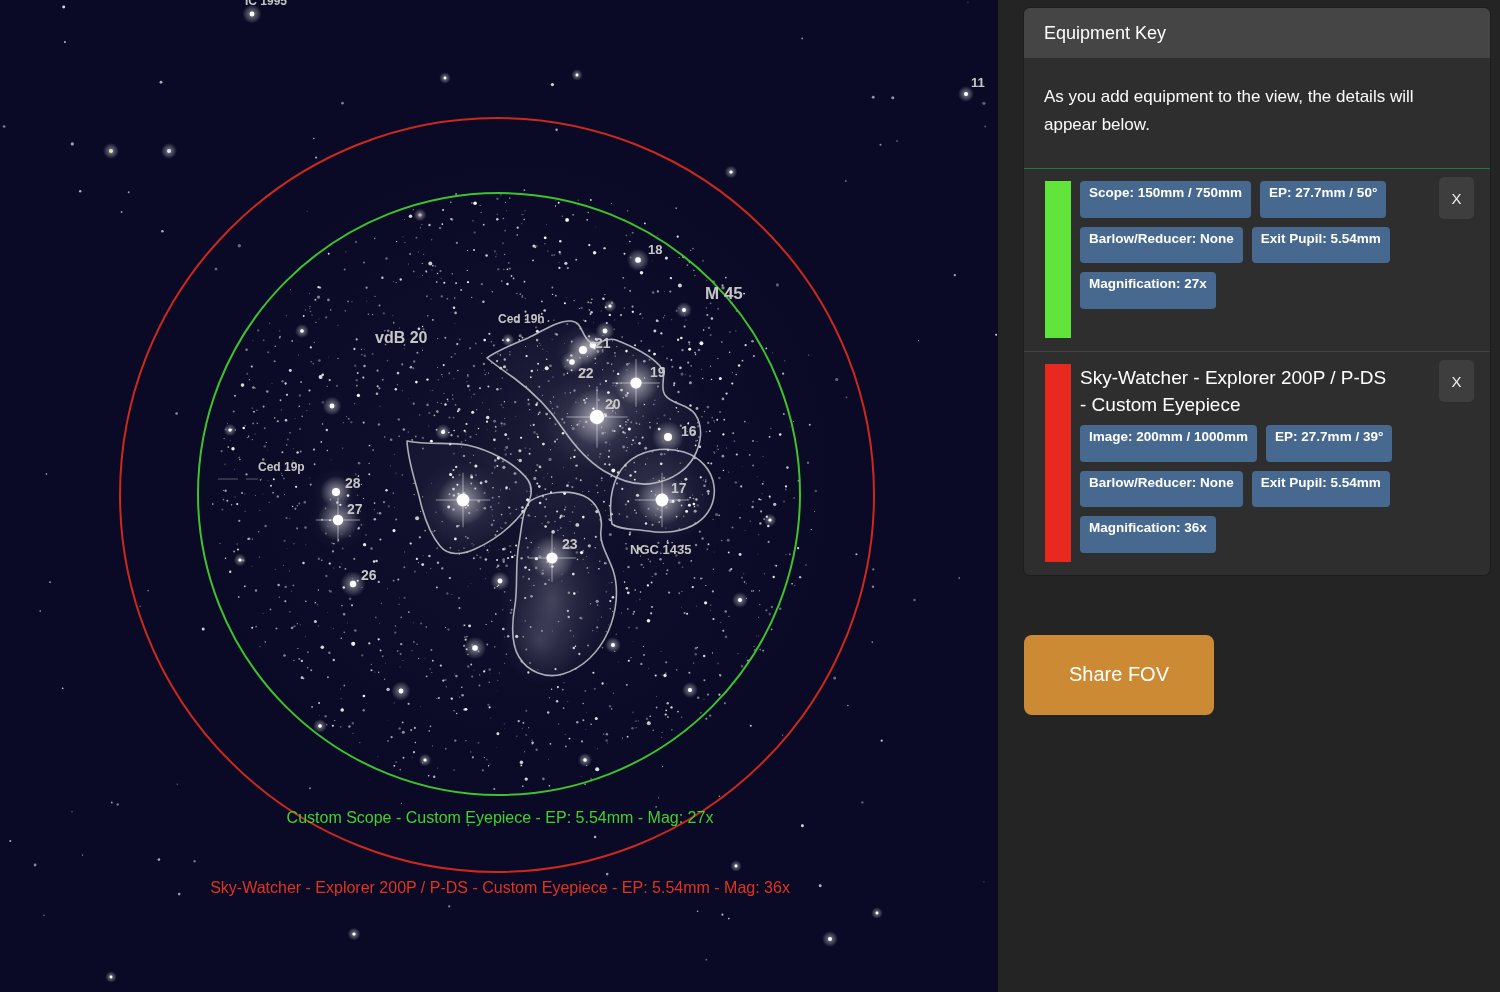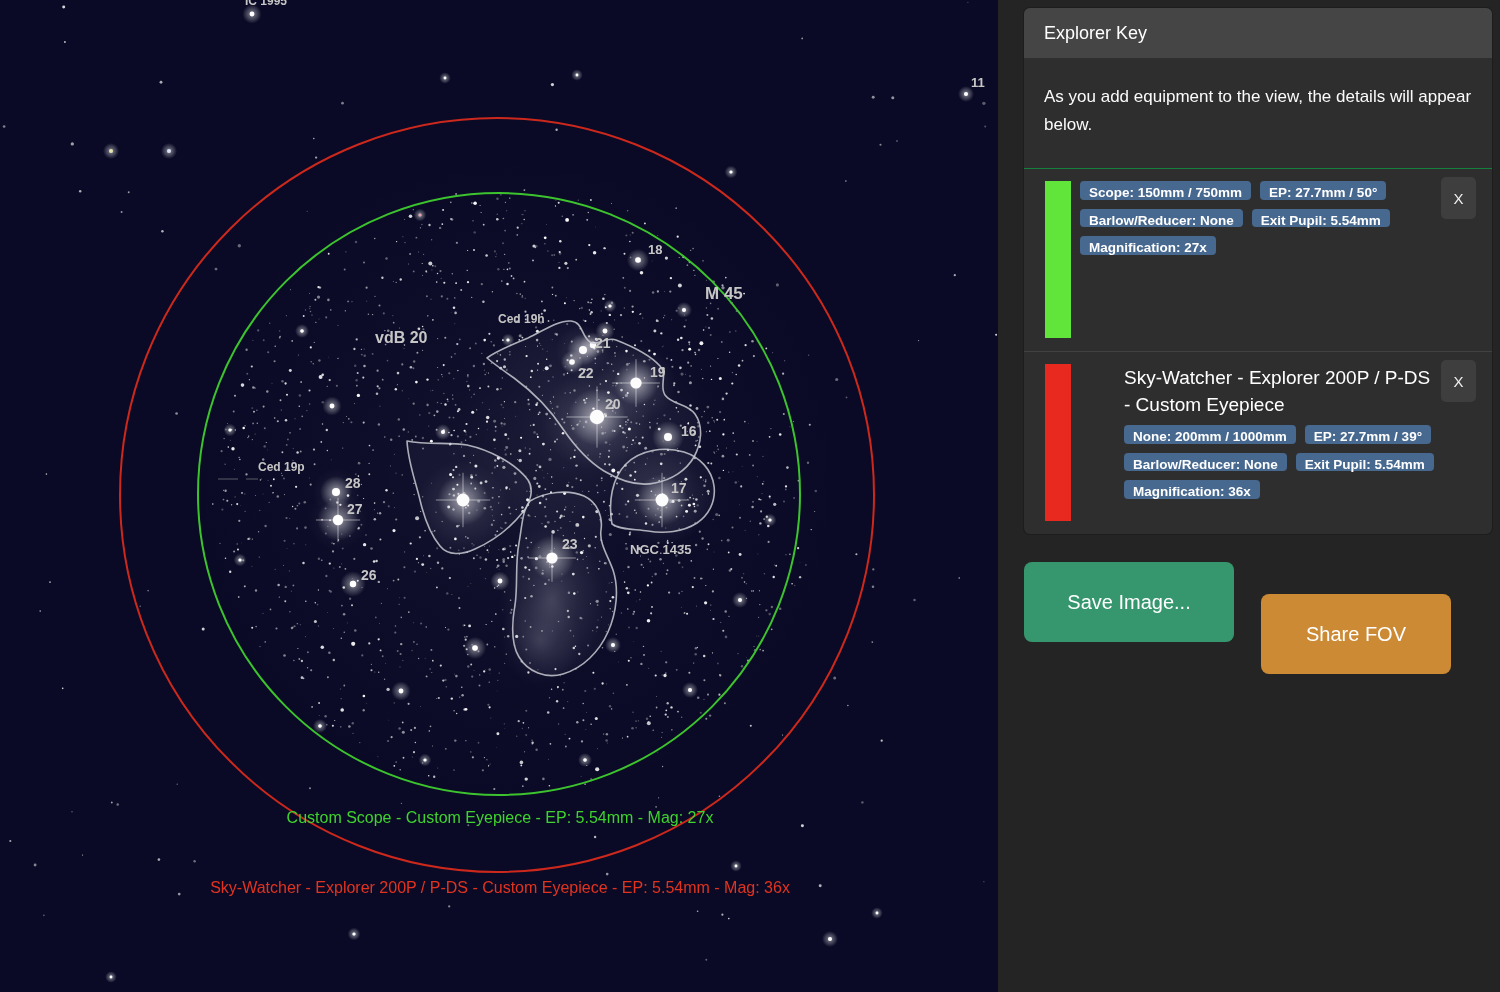--- a/index.html
+++ b/index.html
@@ -9,26 +9,26 @@
   
   .map-wrap { width:998px; height:992px; flex:none; position:relative; background:#0a0a26; }
   .map-wrap svg { display:block; }
 
   
   .sidebar { flex:1; height:100%; box-sizing:border-box; background:#242424; padding:8px 10px 0 26px; }
   .panel { background:#2e2e2e; border-radius:6px; overflow:hidden; box-shadow:0 0 0 1px #1d1d1d; }
   .panel-header { background:#454545; color:#ffffff; font-size:18px; padding:15px 20px 14px; }
   .panel-intro { color:#fbfbfb; font-size:17px; line-height:1.65; padding:25px 20px 29px; border-bottom:1px solid #15803d; }
   .card { position:relative; display:flex; align-items:flex-start; padding:12px 16px 13px 21px; border-bottom:1px solid #414141; }
-  .card:last-child { border-bottom:none;gap:44px; }
+  .card:last-child { border-bottom:none; }
   .color-bar { width:26px; flex:none; min-height:157px; align-self:stretch; margin-right:9px; }
   .card-content { width:352px; }
   .card-title { color:#ffffff; font-size:19px; line-height:1.4; margin:1px 0 7px; padding-right:36px; }
   .badges { display:flex; flex-wrap:wrap; }
-  .badge { background:#47688f; color:#ffffff; font-weight:bold; font-size:13.5px; line-height:1; padding:5px 9px 0; border-radius:4px; margin:0 9px 9px 0; white-space:nowrap; }
+  .badge { background:#47688f; color:#ffffff; font-weight:bold; font-size:13.5px; line-height:1; padding:5px 9px 18px; border-radius:4px; margin:0 9px 9px 0; white-space:nowrap; }
   .remove-btn { position:absolute; top:8px; right:16px; width:35px; height:42px; background:#3e3e3e; border:none; border-radius:5px; color:#f0f0f0; font-size:15px; font-family:inherit; cursor:pointer; }
   .actions { display:flex; margin-top:28px; }
   .btn { height:80px; border:none; border-radius:8px; color:#ffffff; font-size:20px; font-family:inherit; cursor:pointer; }
   .btn-save { width:210px; background:#36966e; margin-right:27px; }
   .btn-share { width:190px; background:#cb8a33;margin-top:32px; }
 </style>
 </head>
 <body>
 
 <div class="app">
@@ -2333,21 +2333,21 @@
         </g>
       <g id="captions">
           <text x="500" y="823" fill="#3fd32d" font-size="16" text-anchor="middle">Custom Scope - Custom Eyepiece - EP: 5.54mm - Mag: 27x</text>
           <text x="500" y="893" fill="#e2331f" font-size="16" text-anchor="middle">Sky-Watcher - Explorer 200P / P-DS - Custom Eyepiece - EP: 5.54mm - Mag: 36x</text>
         </g>
     </svg>
   </div>
 
   <div class="sidebar">
     <div class="panel">
-      <div class="panel-header">Explorer Key</div>
+      <div class="panel-header">Equipment Key</div>
       <div class="panel-intro">As you add equipment to the view, the details will appear below.</div>
       <div id="cards">
   <div class="card">
     <div class="color-bar" style="background: rgb(98, 229, 59);"></div>
     <div class="card-content">
       <div class="badges">
                 <span class="badge">Scope: 150mm / 750mm</span>
                 <span class="badge">EP: 27.7mm / 50°</span>
                 <span class="badge">Barlow/Reducer: None</span>
                 <span class="badge">Exit Pupil: 5.54mm</span>
@@ -2355,30 +2355,29 @@
               </div>
     </div>
     <button class="remove-btn">X</button>
   </div>
 
   <div class="card">
     <div class="color-bar" style="background: rgb(232, 41, 31);"></div>
     <div class="card-content">
       <div class="card-title">Sky-Watcher - Explorer 200P / P-DS - Custom Eyepiece</div>
       <div class="badges">
-                <span class="badge">None: 200mm / 1000mm</span>
+                <span class="badge">Image: 200mm / 1000mm</span>
                 <span class="badge">EP: 27.7mm / 39°</span>
                 <span class="badge">Barlow/Reducer: None</span>
                 <span class="badge">Exit Pupil: 5.54mm</span>
                 <span class="badge">Magnification: 36x</span>
               </div>
     </div>
     <button class="remove-btn">X</button>
   </div>
 </div>
     </div>
     <div class="actions">
-      <button class="btn btn-save">Save Image...</button>
       <button class="btn btn-share">Share FOV</button>
     </div>
   </div>
 
 </div>
 
 </body></html>

